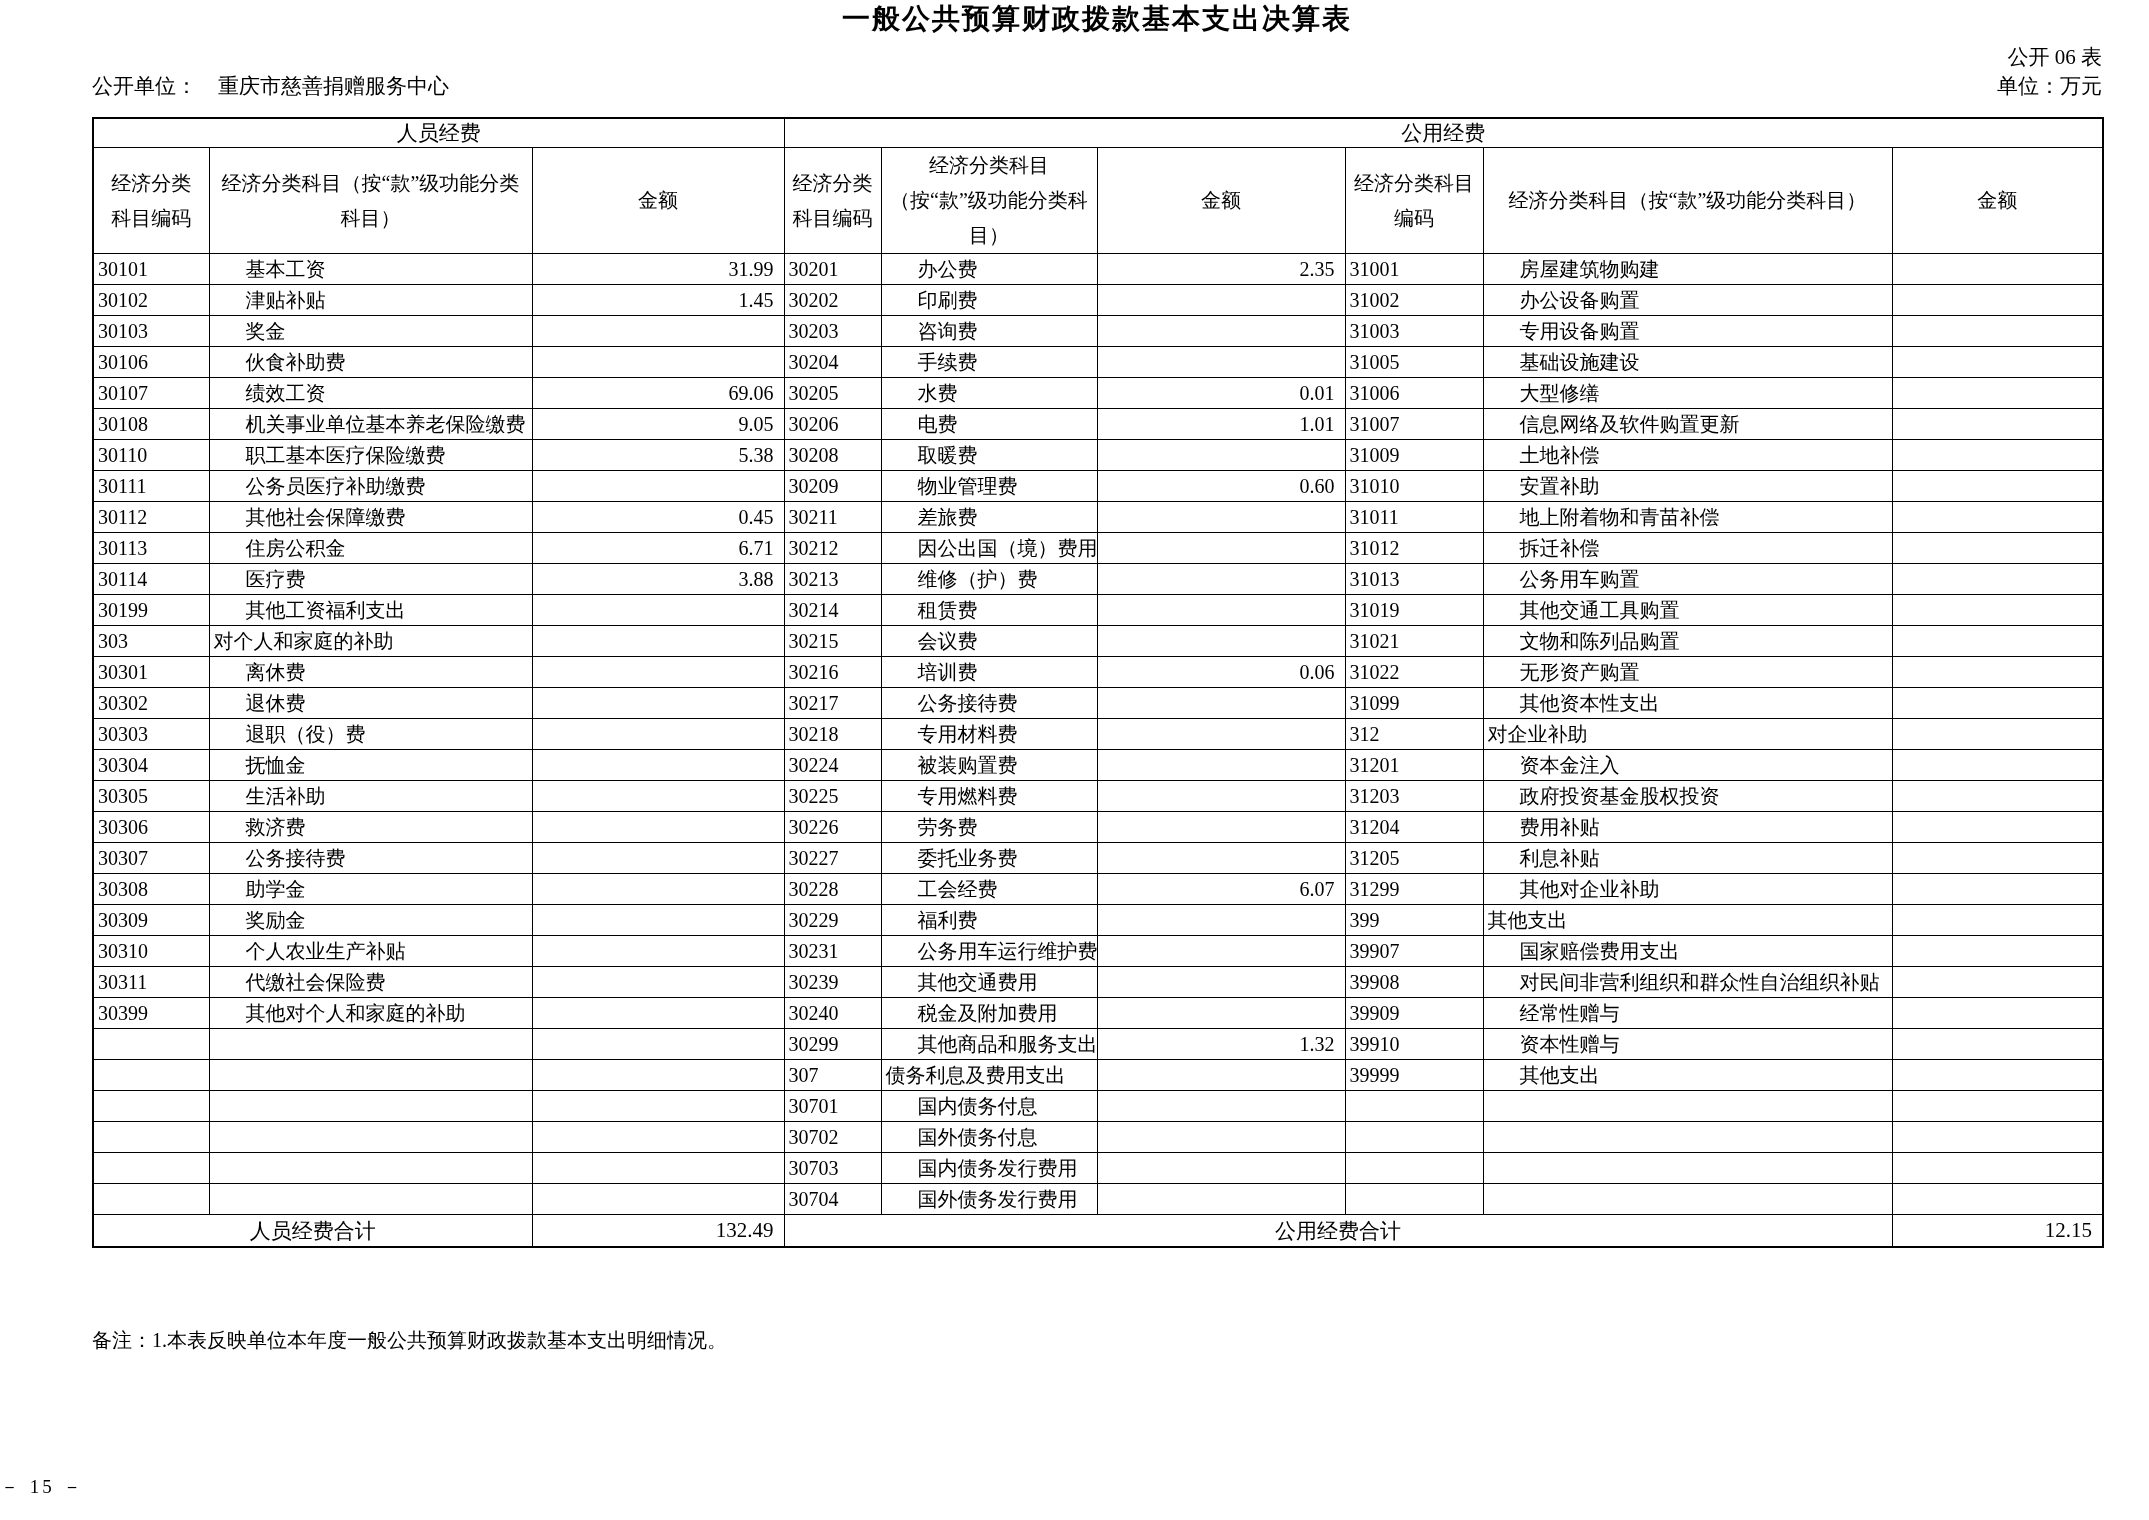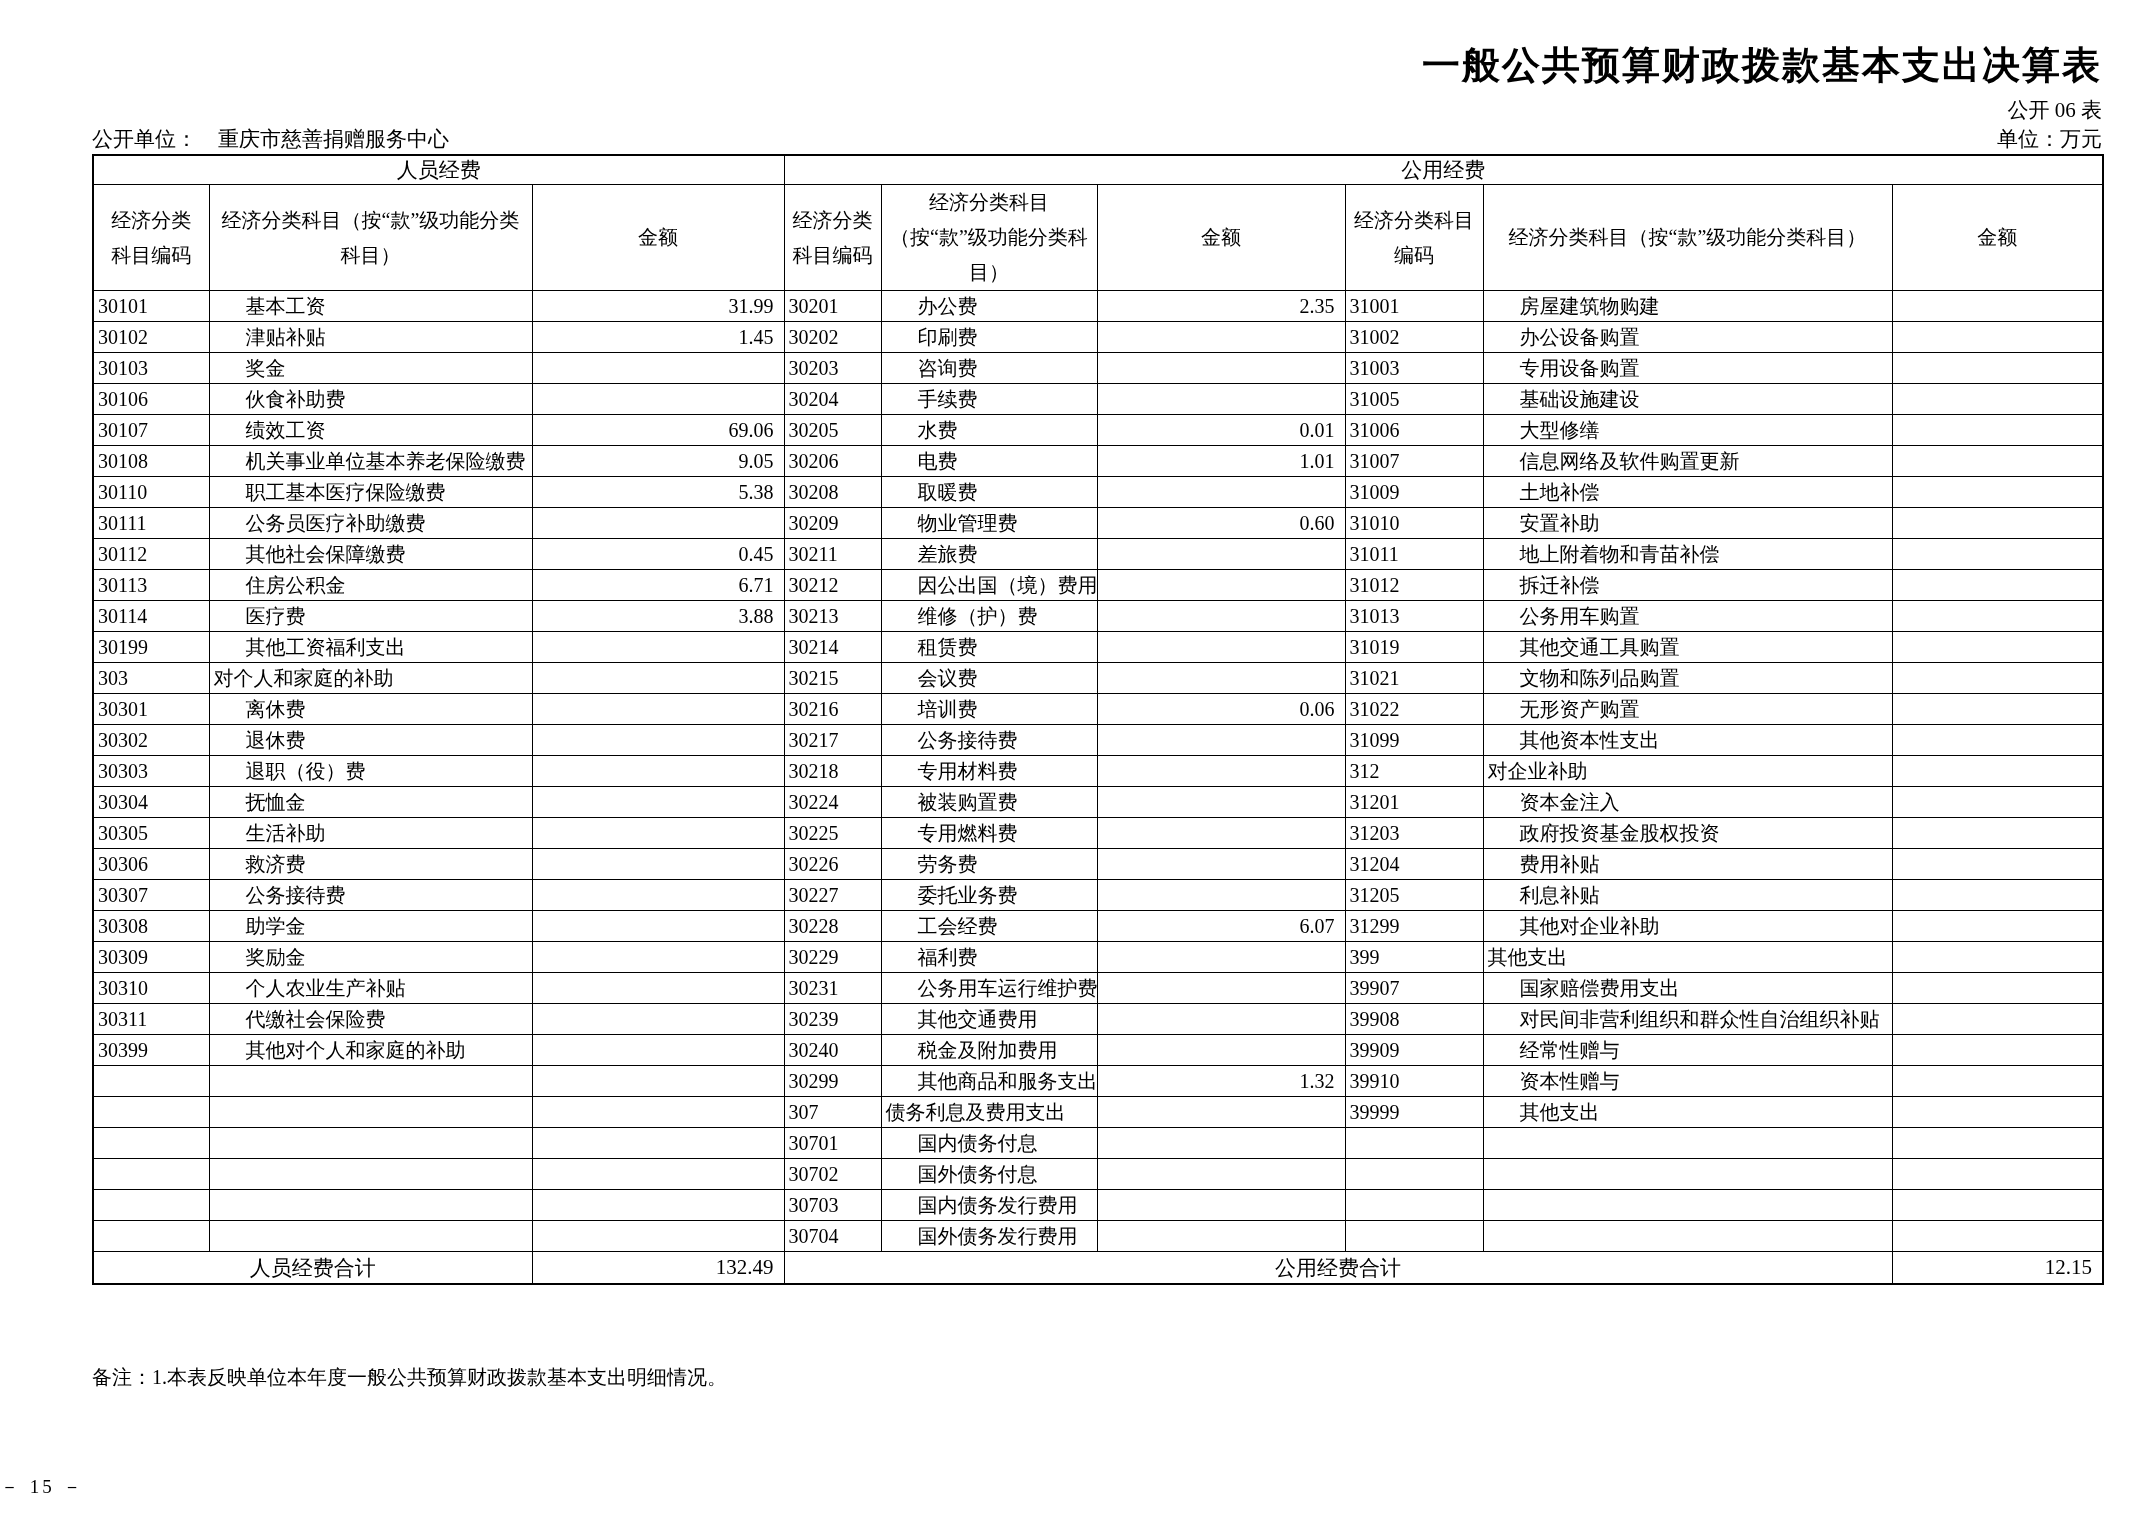--- a/index.html
+++ b/index.html
@@ -5,31 +5,31 @@
   html,body{margin:0;padding:0;}
   body{
     position:relative;
     width:2149px;height:1520px;
     background:#ffffff;color:#000;
     font-family:"Liberation Serif","DejaVu Serif",serif;
     overflow:hidden;
   }
   .sheet{width:2010px;margin-left:92px;}
   .title{
-    padding-top:40px;text-align:right;
-    font-size:38px;font-weight:700;letter-spacing:2px;
+    text-align:center;
+    font-size:28px;font-weight:700;letter-spacing:2px;
   }
   .meta-right{text-align:right;font-size:21px;margin-top:7px;line-height:1.2;}
   .meta-row{
     display:flex;justify-content:space-between;
     font-size:21px;margin-top:4px;white-space:pre;line-height:1.2;
   }
   table.budget{
     border-collapse:collapse;table-layout:fixed;
-    width:2010px;margin-top:2px;border:2px solid #000;
+    width:2010px;margin-top:18px;border:2px solid #000;
   }
   .budget th,.budget td{
     border:1px solid #000;font-weight:400;
     overflow:hidden;white-space:nowrap;padding:0;
   }
   .budget thead tr.group th{height:27px;font-size:21px;text-align:center;}
   .budget thead tr.cols th{
     height:98px;font-size:20px;text-align:center;
     white-space:normal;line-height:1.75;padding:0 8px;
   }

